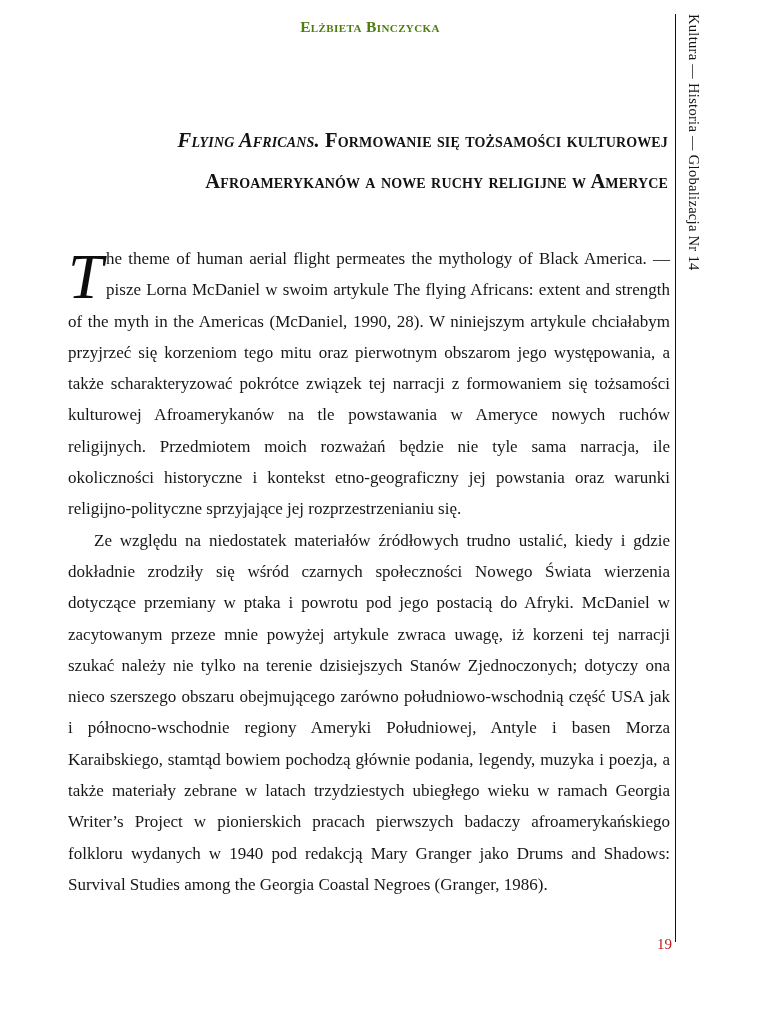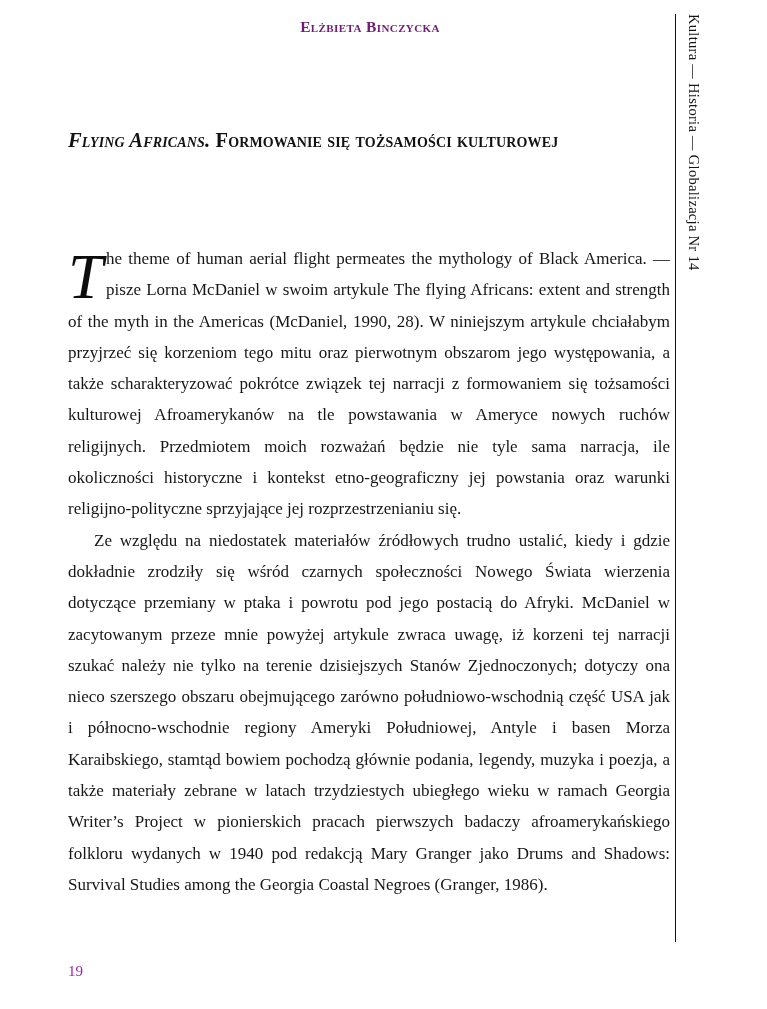--- a/index.html
+++ b/index.html
@@ -27,21 +27,21 @@
   .running-head {
     position: absolute;
     top: 18px;
     left: 68px;
     width: 604px;
     text-align: center;
     font-size: 15.5px;
     font-variant: small-caps;
     font-weight: 600;
     letter-spacing: 0.4px;
-    color: #701a75;
+    color: #4d7c0f;
   }
 
   
   .side-rule {
     position: absolute;
     left: 675px;
     top: 14px;
     width: 1px;
     height: 928px;
     background: #111111;
@@ -69,20 +69,21 @@
   .article-title {
     position: absolute;
     left: 68px;
     top: 106px;
     width: 600px;
     font-variant: small-caps;
     font-size: 20.5px;
     line-height: 41px;
     letter-spacing: 0.15px;
     color: #121212;
+    text-align: right;
   }
   .article-title .ti-line { display: block; white-space: nowrap; }
   .article-title .ital { font-style: italic; }
 
   
   .body-block {
     position: absolute;
     left: 68px;
     top: 243px;
     width: 602px;
@@ -110,43 +111,44 @@
     padding: 4px 3px 0 0;
     margin-top: 2px;
     color: #0d0d0d;
     font-family: "Liberation Serif", "DejaVu Serif", serif;
   }
   .ital { }
 
   
   .folio {
     position: absolute;
-    top: 963px;
+    top: 936px;
     left: 68px;
     width: 604px;
-    text-align: left;
+    text-align: right;
     font-size: 15px;
-    color: #a21caf;
+    color: #b91c1c;
   }
 </style>
 </head>
 <body>
 
 <div class="page">
 
   <div class="running-head">Elżbieta Binczycka</div>
 
   <div class="side-rule"></div>
 
   <div class="side-title-wrap">
     <div class="side-title">Kultura — Historia — Globalizacja Nr 14</div>
   </div>
 
   <h1 class="article-title">
     <span class="ti-line"><span class="ital">Flying Africans.</span><span> Formowanie się tożsamości kulturowej</span></span>
+    <span class="ti-line">Afroamerykanów a nowe ruchy religijne w Ameryce</span>
   </h1>
 
   <div class="body-block">
 
     <p class="para first"><span class="dropcap">T</span><span class="ital">he theme of human aerial flight permeates the mythology of Black America.</span><span> — pisze Lorna McDaniel w swoim artykule </span><span class="ital">The flying Africans: extent and strength of the myth in the Americas</span><span> (McDaniel, 1990, 28). W niniejszym artykule chciałabym przyjrzeć się korzeniom tego mitu oraz pierwotnym obszarom jego występowania, a także scharakteryzować pokrótce związek tej narracji z formowaniem się tożsamości kulturowej Afroamerykanów na tle powstawania w Ameryce nowych ruchów religijnych. Przedmiotem moich rozważań będzie nie tyle sama narracja, ile okoliczności historyczne i kontekst etno-geograficzny jej powstania oraz warunki religijno-polityczne sprzyjające jej rozprzestrzenianiu się.</span></p>
 
     <p class="para indent"><span>Ze względu na niedostatek materiałów źródłowych trudno ustalić, kiedy i gdzie dokładnie zrodziły się wśród czarnych społeczności Nowego Świata wierzenia dotyczące przemiany w ptaka i powrotu pod jego postacią do Afryki. McDaniel w zacytowanym przeze mnie powyżej artykule zwraca uwagę, iż korzeni tej narracji szukać należy nie tylko na terenie dzisiejszych Stanów Zjednoczonych; dotyczy ona nieco szerszego obszaru obejmującego zarówno południowo-wschodnią część USA jak i północno-wschodnie regiony Ameryki Południowej, Antyle i basen Morza Karaibskiego, stamtąd bowiem pochodzą głównie podania, legendy, muzyka i poezja, a także materiały zebrane w latach trzydziestych ubiegłego wieku w ramach </span><span class="ital">Georgia Writer’s Project</span><span> w pionierskich pracach pierwszych badaczy afroamerykańskiego folkloru wydanych w 1940 pod redakcją Mary Granger jako </span><span class="ital">Drums and Shadows: Survival Studies among the Georgia Coastal Negroes</span><span> (Granger, 1986).</span></p>
 
   </div>
 

